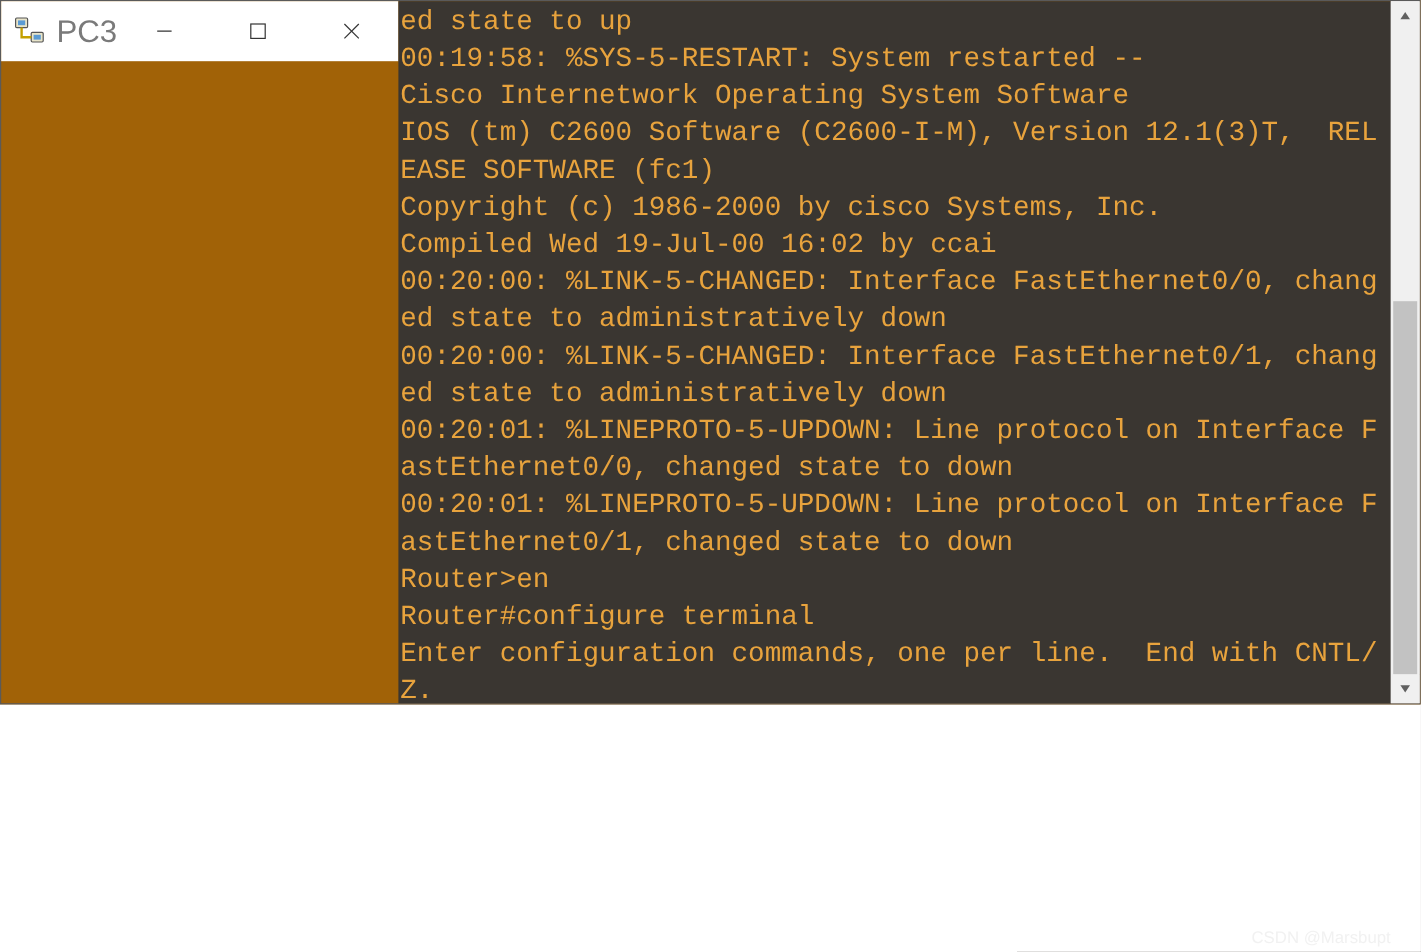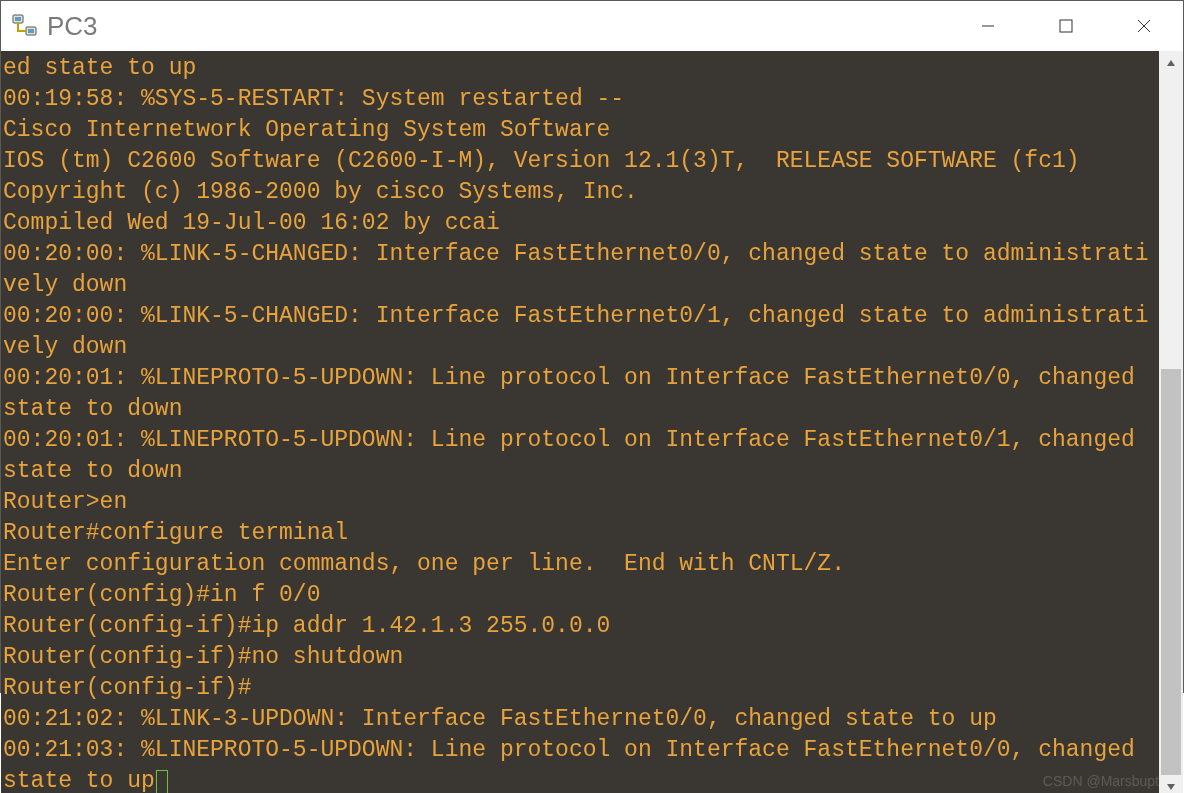--- a/index.html
+++ b/index.html
@@ -1,17 +1,17 @@
 <!DOCTYPE html>
 <html><head>
 <meta charset="utf-8">
 <style>
   * { margin: 0; padding: 0; box-sizing: border-box; }
   html, body { width: 1184px; height: 793px; overflow: hidden; font-family: "Segoe UI", Tahoma, sans-serif; background: #fff; }
-  .window { width: 1184px; height: 693px; border: 1px solid #5a5a5a; background: #d946ef; display: flex; flex-direction: column; }
+  .window { width: 1184px; height: 587px; border: 1px solid #5a5a5a; background: #a16207; display: flex; flex-direction: row; }
   .titlebar { height: 50px; background: #ffffff; display: flex; align-items: center; padding-left: 10px; }
   .titlebar-icon { width: 28px; height: 28px; margin-right: 8px; display:flex; align-items:center; justify-content:center; }
   .title-text { font-size: 26px; color: #7a7a7a; font-weight: 400; }
   .window-controls { margin-left: auto; display: flex; height: 100%; }
   .ctrl { width: 78px; height: 50px; display: flex; align-items: center; justify-content: center; color: #555; font-size: 18px; font-family: "Segoe UI", sans-serif; }
   .ctrl svg { stroke: #333; stroke-width: 1; fill: none; }
   .client { flex: 1; display: flex; background: #3a3631; }
   .terminal { flex: 1; color: #e8a33d; font-family: "Consolas","Courier New",monospace; font-size: 23px; line-height: 31px; white-space: pre-wrap; word-break: break-all; padding: 2px 2px 2px 2px; overflow: hidden; position: relative; }
   .cursor-block { display:inline-block; width: 12px; height: 24px; border: 1px solid #6fbf4a; vertical-align: text-bottom; margin-left:1px; }
   .scrollbar { width: 24px; background: #f0f0f0; position: relative; }

